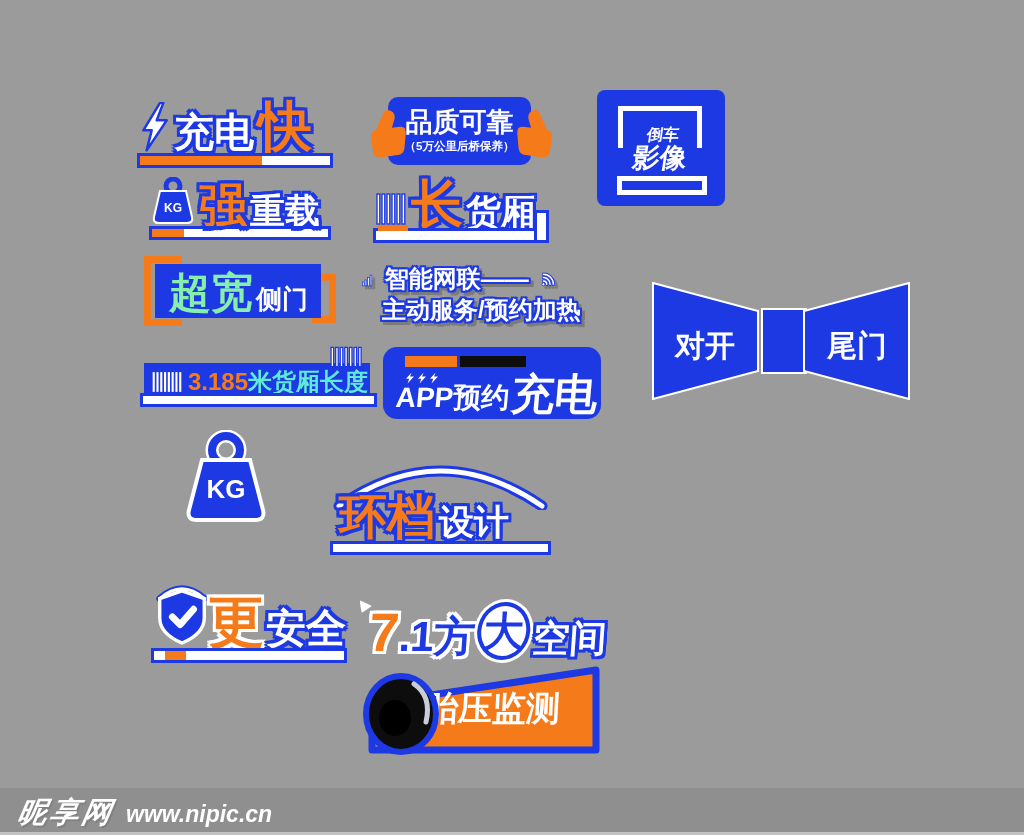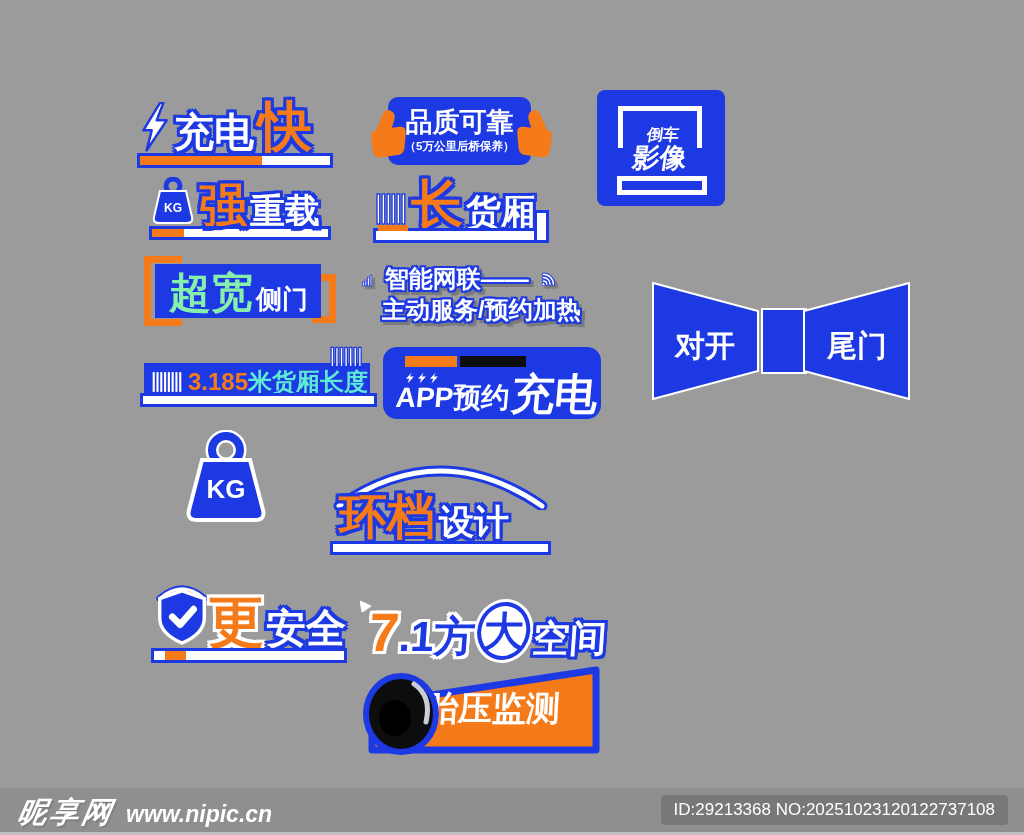--- a/index.html
+++ b/index.html
@@ -362,16 +362,15 @@
       <ellipse cx="33" cy="48" rx="16" ry="18" fill="#000"></ellipse>
       <path d="M52 14 q18 12 12 38" fill="none" stroke="#c8cdd8" stroke-width="5" stroke-linecap="round"></path>
     </svg>
   </div>
 
   <div class="footer">
     <div class="wm">
       <span class="wm-name">昵享网</span>
       <span class="wm-url">www.nipic.cn</span>
     </div>
-    <div class="idtag">ID:29213368 NO:20251023120122737108</div>
   </div>
 
 </div>
 
 </body></html>

